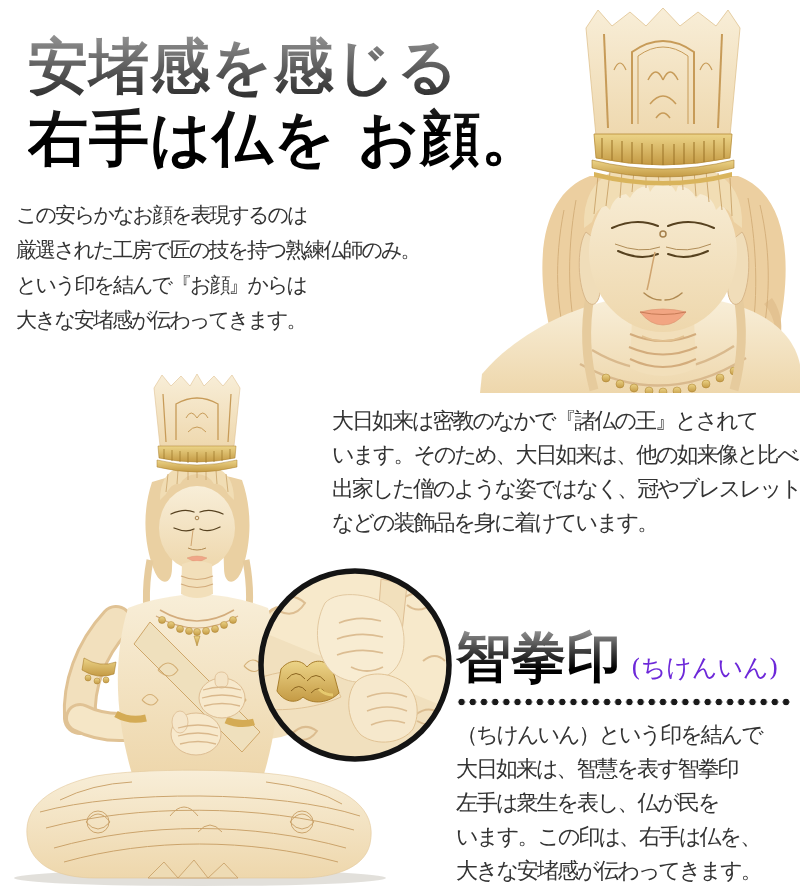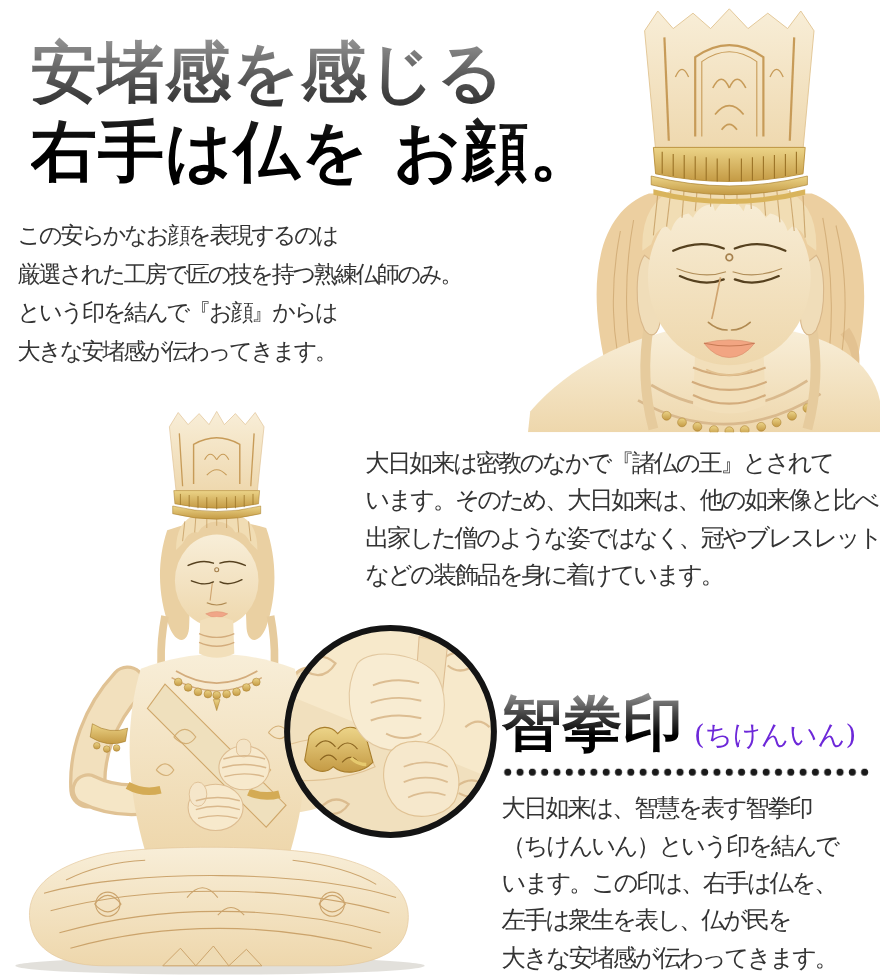--- a/index.html
+++ b/index.html
@@ -400,21 +400,21 @@
     <circle cx="100" cy="100" r="94" fill="none" stroke="#141414" stroke-width="5.5"></circle>
   </svg>
 
   <div class="abs mudra">
     <div class="mudra-head">
       <span class="serif emboss mudra-title">智拳印</span>
       <span class="serif mudra-reading">(ちけんいん)</span>
     </div>
     <div class="dotted"></div>
     <div class="mudra-text">
+      <div class="line">（ちけんいん）という印を結んで</div>
       <div class="line">大日如来は、智慧を表す智拳印</div>
-      <div class="line">（ちけんいん）という印を結んで</div>
+      <div class="line">左手は衆生を表し、仏が民を</div>
       <div class="line">います。この印は、右手は仏を、</div>
-      <div class="line">左手は衆生を表し、仏が民を</div>
       <div class="line">大きな安堵感が伝わってきます。</div>
     </div>
   </div>
 
 </div>
 
 </body></html>

